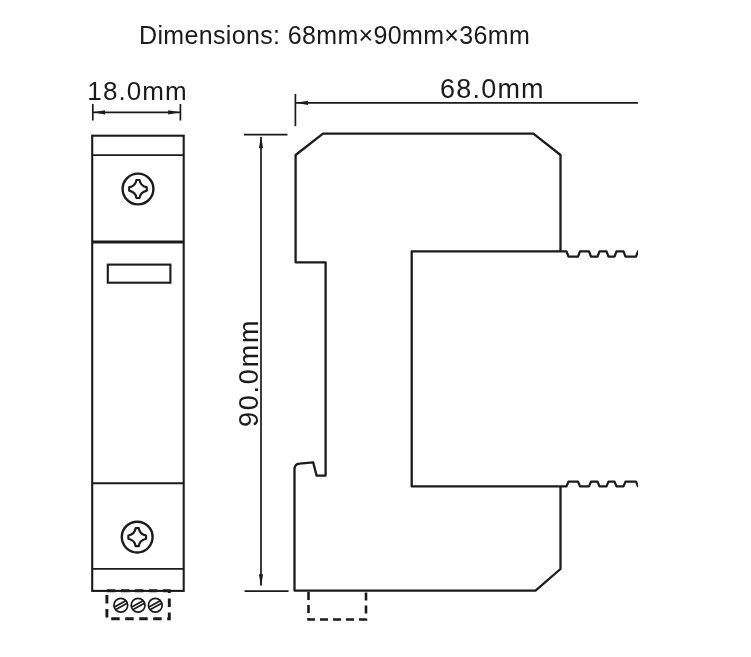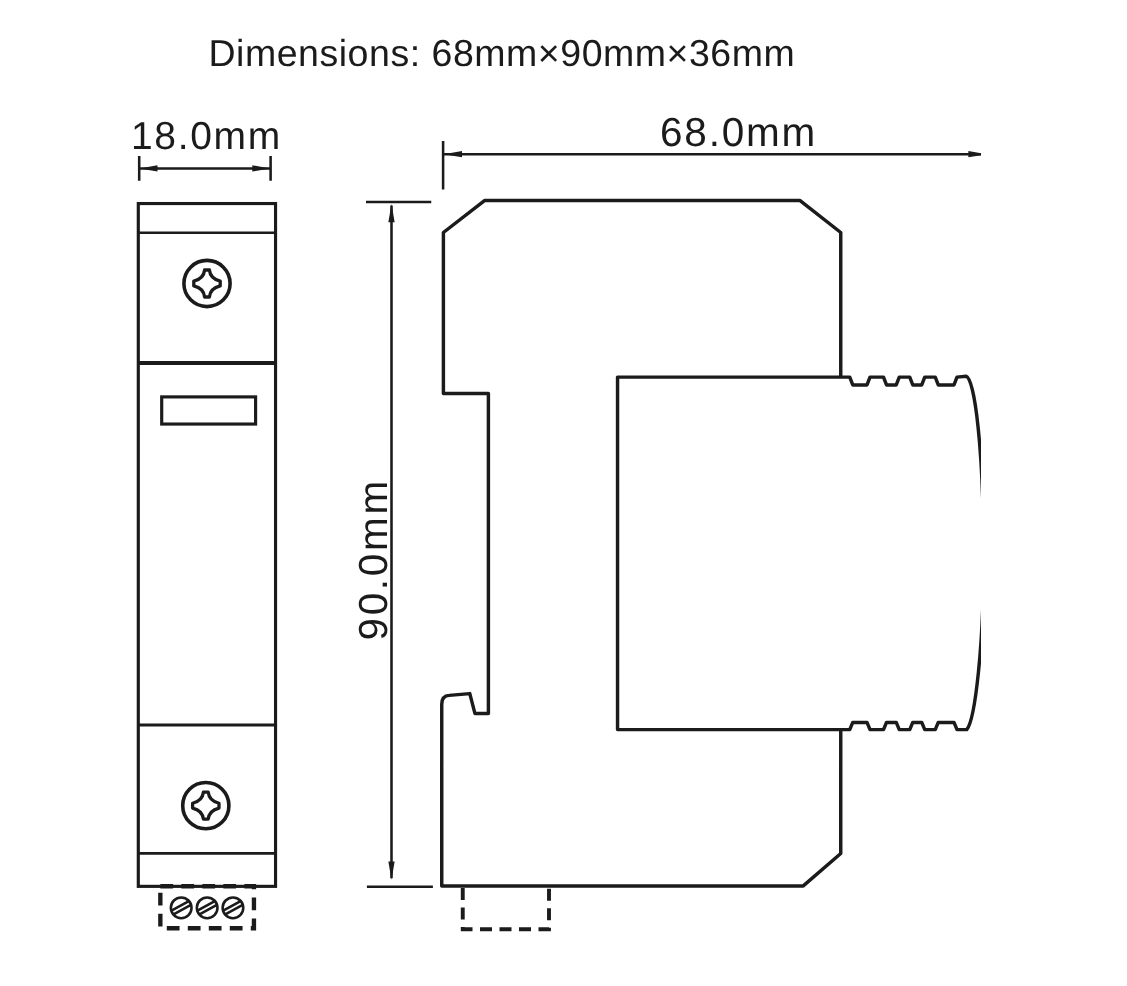--- a/index.html
+++ b/index.html
@@ -1,17 +1,17 @@
 <!DOCTYPE html>
 <html><head>
 <meta charset="utf-8">
 <style>
   html,body{margin:0;padding:0;background:#ffffff;}
   .page{position:relative;width:638px;height:657px;background:#ffffff;overflow:hidden;
-        font-family:"Liberation Sans",sans-serif;color:#1b1b1b;padding-left:16px;}
+        font-family:"Liberation Sans",sans-serif;color:#1b1b1b;}
   svg{position:absolute;left:0;top:0;}
   text{fill:#1b1b1b;font-family:"Liberation Sans",sans-serif;}
 </style>
 </head>
 <body>
 <div class="page">
 <svg width="751" height="657" viewBox="0 0 751 657">
 
   <text x="139" y="44" font-size="25" letter-spacing="0.35">Dimensions: 68mm×90mm×36mm</text>
 

